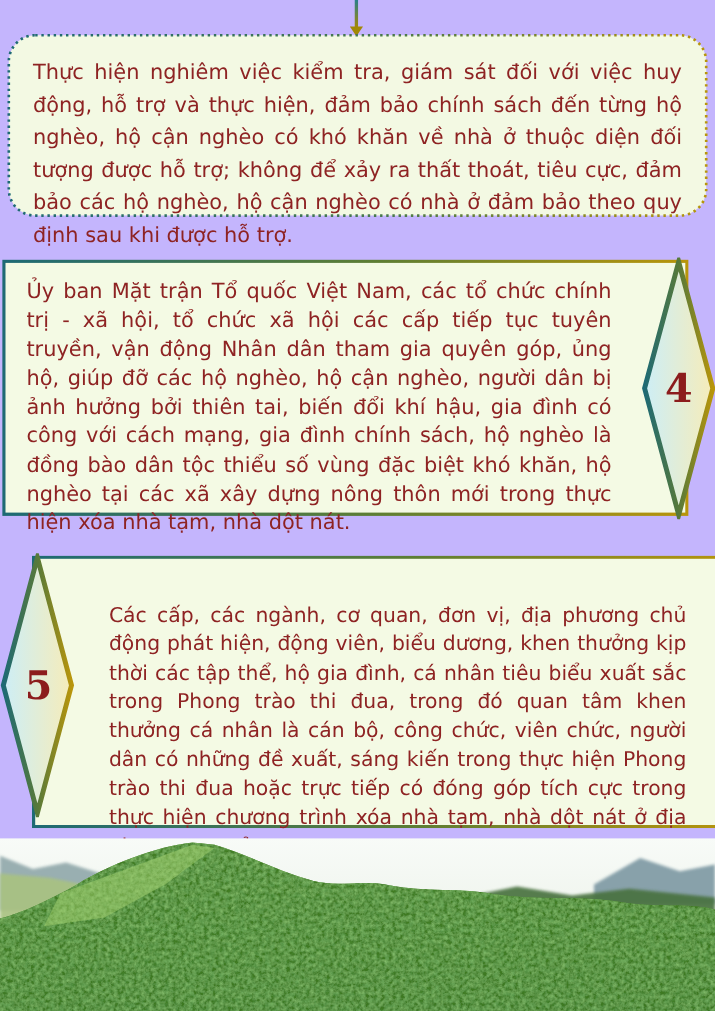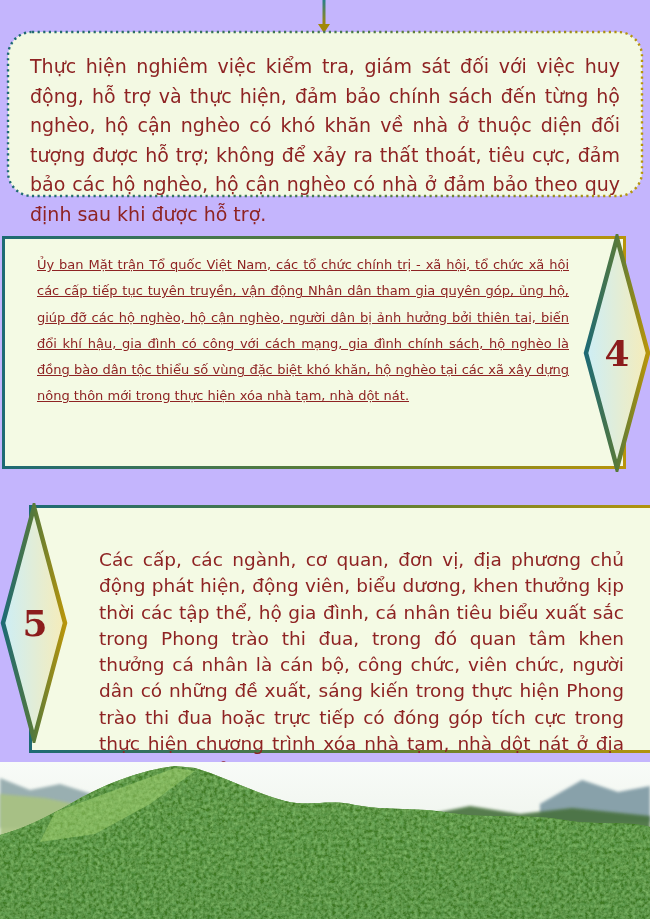--- a/index.html
+++ b/index.html
@@ -13,21 +13,21 @@
   }
   .abs { position: absolute; }
   .box-text {
     position: absolute;
     color: #8e2323;
     text-align: justify;
     text-justify: inter-word;
     font-weight: 500;
   }
   .note-text   { left: 30px; top: 52px;  width: 590px; font-size: 19px;   line-height: 29.5px; }
-  .item4-text  { left: 37px; top: 252px; width: 532px; font-size: 13px; line-height: 26.3px; text-decoration: underline; }
+  .item4-text  { left: 24px; top: 252px; width: 532px; font-size: 19px; line-height: 26.3px; }
   .item5-text  { left: 99px; top: 547px; width: 525px; font-size: 18.5px; line-height: 26.3px; }
   .diamond-number {
     position: absolute;
     display: flex;
     align-items: center;
     justify-content: center;
     font-family: "DejaVu Serif", "Liberation Serif", serif;
     font-weight: bold;
     font-size: 36px;
     color: #8c1c1c;

